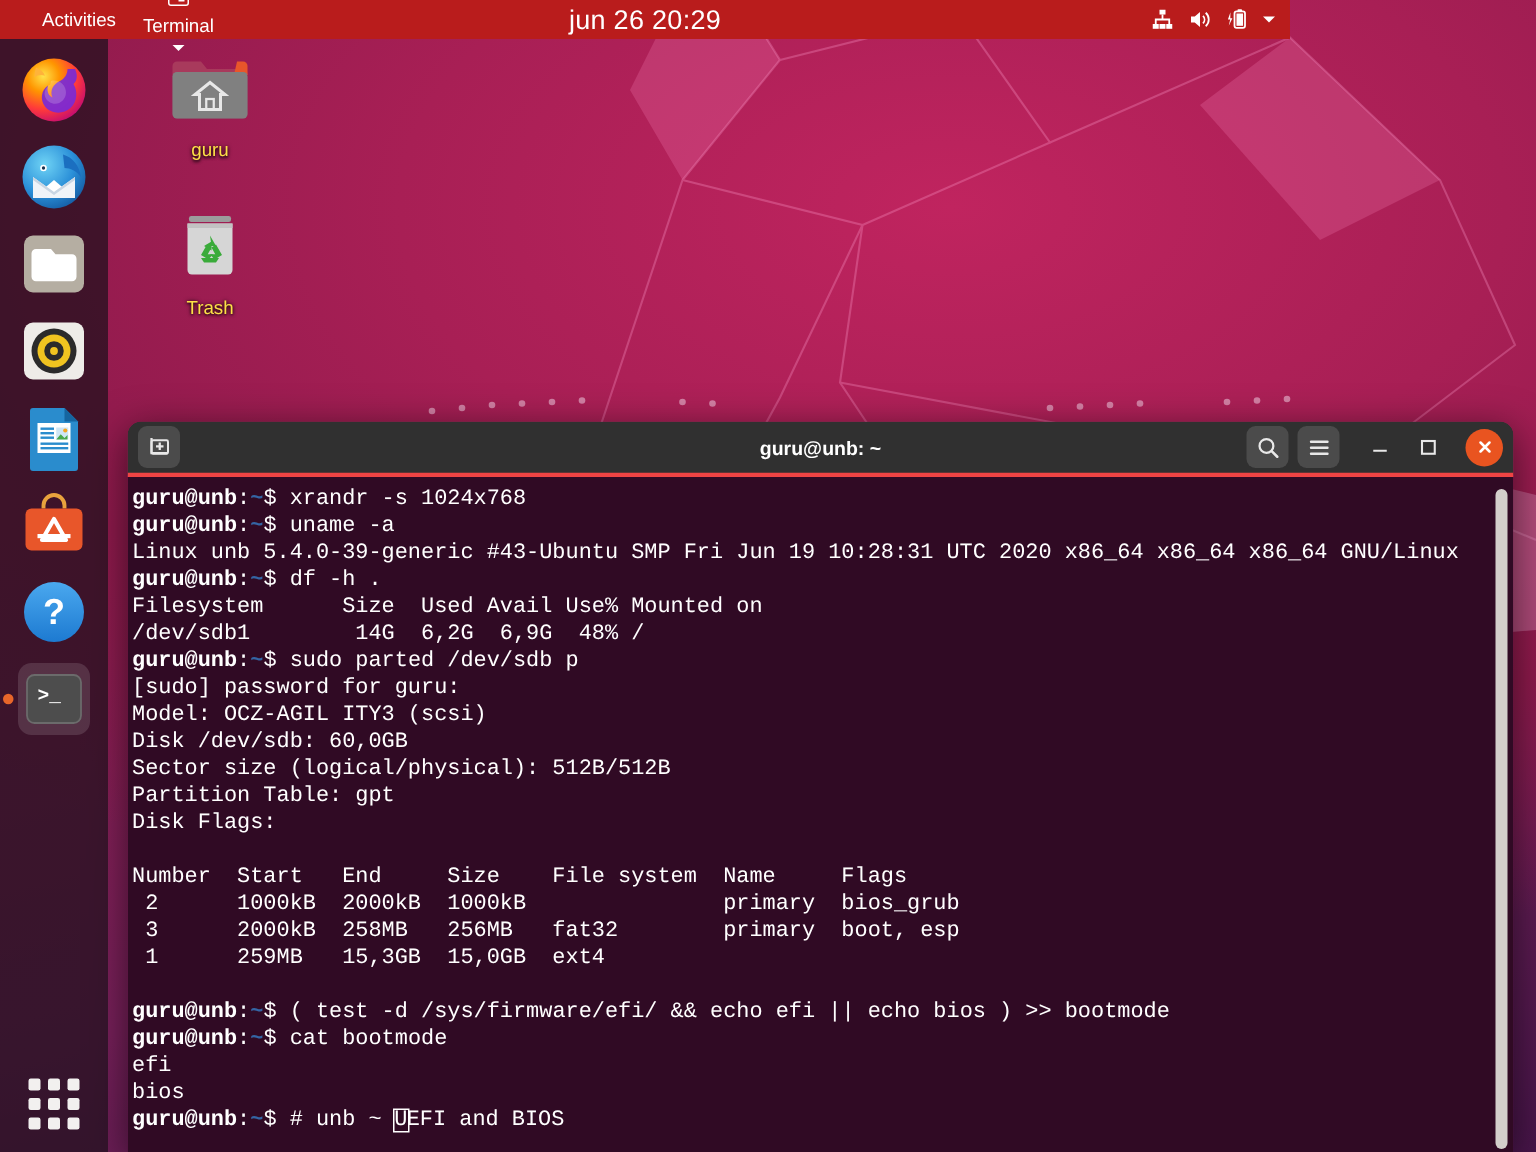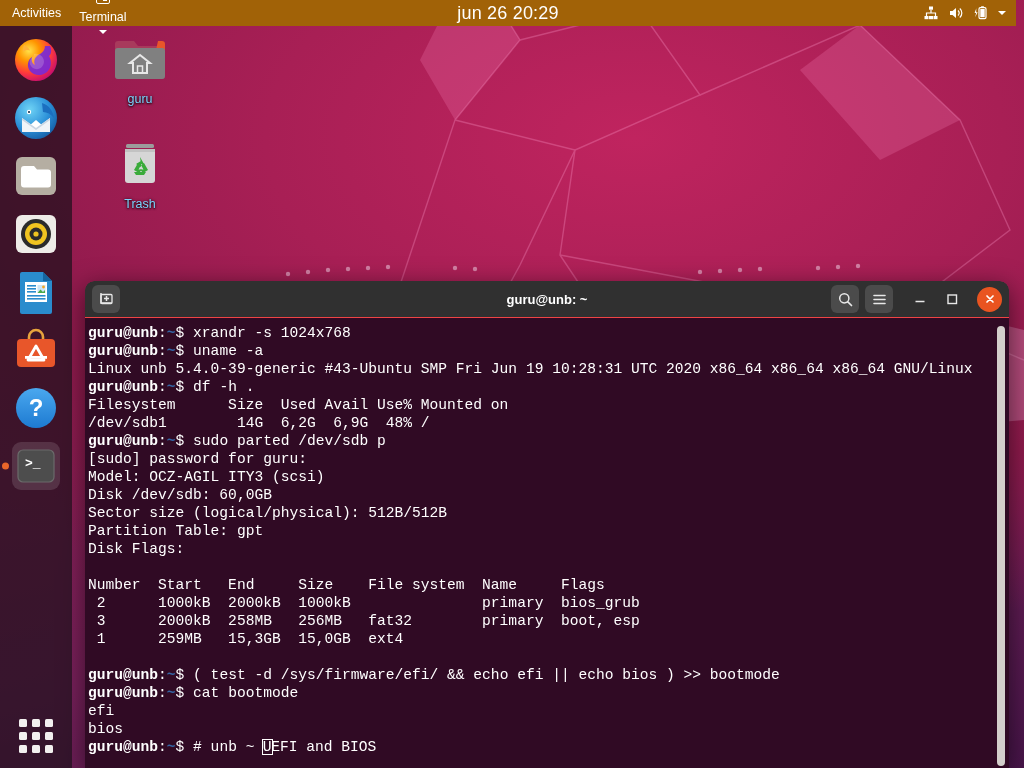--- a/index.html
+++ b/index.html
@@ -13,24 +13,25 @@
   #desktop {
     position:absolute; left:0; top:0; width:1024px; height:768px;
     background:
       radial-gradient(ellipse 120% 90% at 62% 18%, #c0245f 0%, #a81f55 30%, #8e1a4c 55%, rgba(142,26,76,0) 75%),
       linear-gradient(165deg, #a8194e 0%, #9c1d52 22%, #8a1f55 45%, #77205a 68%, #5c1b51 85%, #48154a 100%);
   }
   #wallpaper-art { position:absolute; left:0; top:0; width:1024px; height:768px; }
 
   
   #topbar {
-    position:absolute; left:0; top:0; width:1016px; height:26px;
-    background:#a16207; color:#ffffff;
+    position:absolute; left:0; top:0; width:860px; height:26px;
+    background:#b91c1c; color:#ffffff;
     display:flex; align-items:center; z-index:50;
     font-size:12.5px;
+    padding-left:16px;
   }
   #activities { padding:0 10px 0 12px; line-height:26px; cursor:pointer; }
   .tb-app { display:flex; align-items:center; gap:6px; padding:0 8px; cursor:pointer;flex-direction:column; }
   .tb-app-icon {
     width:14px; height:12px; border:1.4px solid #fff; border-radius:2px;
     position:relative;
   }
   .tb-app-icon::before {
     content:">"; position:absolute; left:1.5px; top:-1.5px;
     font-size:8px; font-family:"Liberation Mono", monospace; color:#fff;
@@ -73,36 +74,36 @@
     display:grid; grid-template-columns:repeat(3,8px); grid-template-rows:repeat(3,8px);
     gap:5px; justify-content:center; align-content:center;
   }
   #apps-grid i { background:#f2f0ef; border-radius:1.5px; display:block; }
 
   
   .desk-icon {
     position:absolute; width:86px; text-align:center; cursor:pointer; z-index:10;
   }
   .desk-icon .lbl {
-    margin-top:3px; font-size:12.5px; color:#7dd3fc;
+    margin-top:3px; font-size:12.5px; color:#fde047;
     text-shadow:0 1px 2px rgba(0,0,0,.85), 0 0 3px rgba(0,0,0,.7);
   }
 
   
   #terminal {
     position:absolute; left:85px; top:281px; width:924px; height:487px;
     z-index:30; border-radius:9px 9px 0 0;
     box-shadow:0 6px 26px rgba(0,0,0,.55);
     overflow:hidden;
     display:flex; flex-direction:column;
   }
   #titlebar {
     height:37px; background:#303030;
     border-radius:9px 9px 0 0;
-    border-bottom:1px solid #ef4444;
+    border-bottom:3px solid #ef4444;
     display:flex; align-items:center; padding:0 7px;
     position:relative; flex:0 0 auto;
   }
   .tb-btn {
     width:28px; height:28px; border-radius:6px; background:#4b4b4b;
     display:flex; align-items:center; justify-content:center; cursor:pointer;
   }
   #title-text {
     position:absolute; left:0; right:0; text-align:center;
     color:#ffffff; font-size:13px; font-weight:bold; pointer-events:none;

